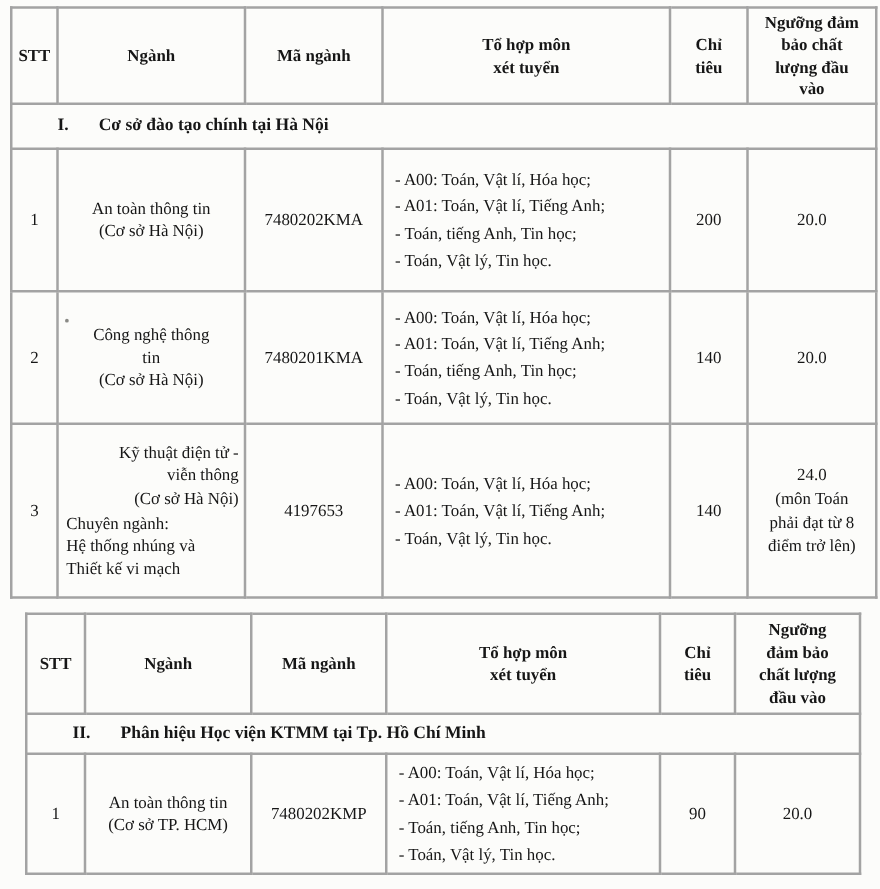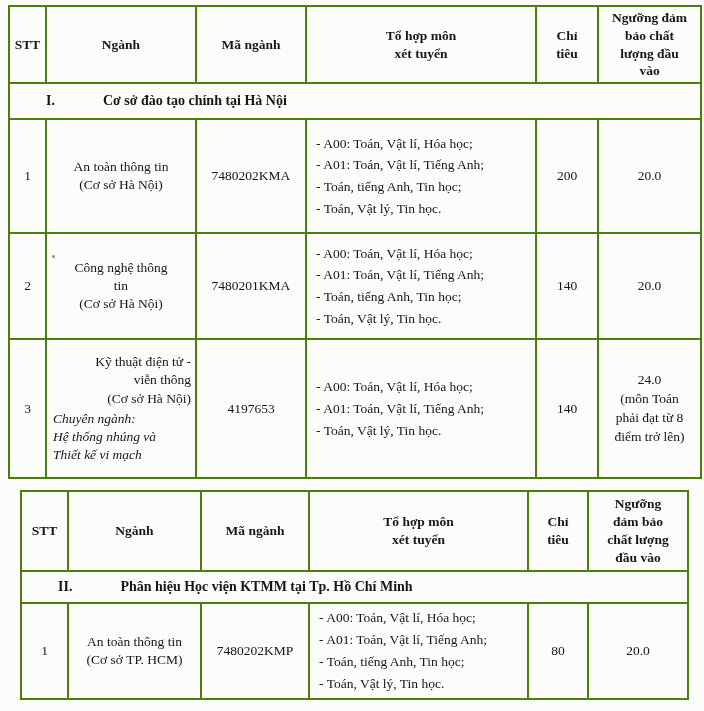--- a/index.html
+++ b/index.html
@@ -13,43 +13,43 @@
     overflow: hidden;
   }
   table {
     border-collapse: collapse;
     table-layout: fixed;
     position: absolute;
   }
   .t1 { left: 8px;  top: 5px;   width: 692px; }
   .t2 { left: 20px; top: 490px; width: 667px; }
   th, td {
-    border: 2px solid #4d7c0f;
+    border: 2px solid #a3a3a3;
     padding: 2px 4px;
     vertical-align: middle;
     font-size: 13.5px;
   }
   th {
     font-weight: bold;
     text-align: center;
     line-height: 1.32;
   }
   .srow td {
     text-align: left;
     font-weight: bold;
     font-size: 14px;
     padding-left: 36px;
   }
-  .stitle { margin-left: 48px; }
+  .stitle { margin-left: 24px; }
   .stt, .code, .quota { text-align: center; }
   .nganh { text-align: center; line-height: 1.35; margin-left: 20px; }
   .combos { text-align: left; padding-left: 9px; line-height: 1.62; }
   .thresh { text-align: center; line-height: 1.4; }
   .nm   { text-align: right; line-height: 1.35; }
-  .spec { font-style: italic; text-align: left; line-height: 1.35; padding-left: 2px; margin-top: 2px; }
+  .spec { text-align: left; line-height: 1.35; padding-left: 2px; margin-top: 2px; }
   .speck {
     position: absolute; left: 52px; top: 255px;
     width: 3px; height: 3px; background: #8a8a86; border-radius: 50%;
   }
 </style>
 </head>
 <body>
 
 <table class="t1">
   <colgroup>
@@ -125,19 +125,19 @@
     <tr class="srow" style="height:32px">
       <td colspan="6">
         <span>II.</span><span class="stitle">Phân hiệu Học viện KTMM tại Tp. Hồ Chí Minh</span>
       </td>
     </tr>
     <tr style="height:96px">
       <td class="stt">1</td>
       <td class="nganh">An toàn thông tin<br>(Cơ sở TP. HCM)</td>
       <td class="code">7480202KMP</td>
       <td class="combos">- A00: Toán, Vật lí, Hóa học;<br>- A01: Toán, Vật lí, Tiếng Anh;<br>- Toán, tiếng Anh, Tin học;<br>- Toán, Vật lý, Tin học.</td>
-      <td class="quota">80</td>
+      <td class="quota">90</td>
       <td class="thresh">20.0</td>
     </tr>
   </tbody>
 </table>
 
 <div class="speck"></div>
 
 </body></html>

